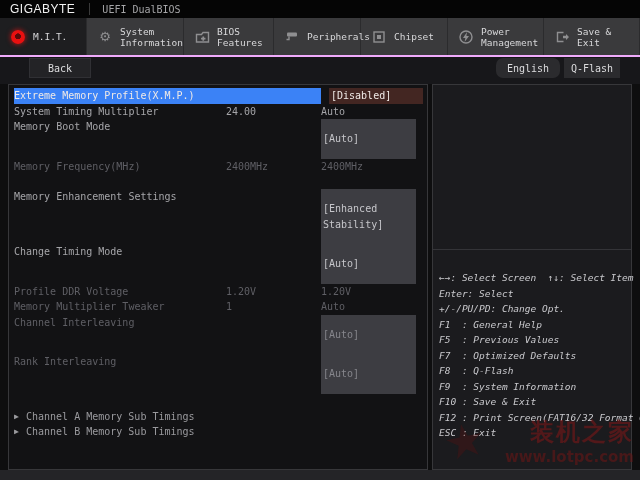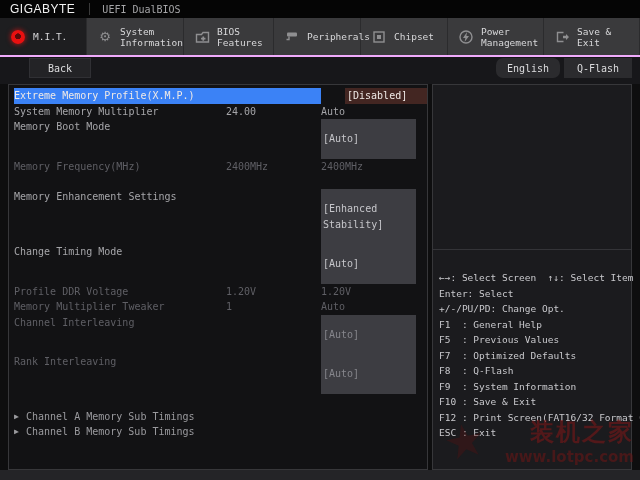--- a/index.html
+++ b/index.html
@@ -47,48 +47,48 @@
 
   
   .subbar { position:absolute; left:0; top:57px; width:640px; height:27px; background:#17171a; }
   .btn {
     position:absolute; height:20px; top:1px;
     display:flex; align-items:center; justify-content:center;
     font-size:10px; color:#dcdcde; cursor:default;
   }
   .btn-back  { left:8px;  width:62px;  background:#232326; border:1px solid #303034;margin-left:21px; }
   .btn-lang  { left:496px; width:64px; background:#2b2b2e;border-radius:7px; }
-  .btn-flash { left:564px; width:68px; background:#2b2b2e; }
+  .btn-flash { left:564px; width:56px; background:#2b2b2e; }
 
   
   .panel-left {
     position:absolute; left:8px; top:84px; width:420px; height:386px;
     background:#121214; border:1px solid #37373a; padding-top:3px;
   }
   .panel-right {
     position:absolute; left:432px; top:84px; width:200px; height:386px;
     background:#1b1b1e; border:1px solid #37373a;
   }
   .item-help { height:165px; border-bottom:1px solid #343438; }
-  .key-help { padding:20px 8px 0 6px; }
+  .key-help { padding:20px 8px 0 6px;font-style:italic; }
   .key-help .hline { font-size:9.5px; color:#c9c9cd; line-height:15.5px; white-space:pre; }
 
   
   .srow { display:flex; align-items:flex-start; min-height:15.5px; padding-left:5px; font-size:10px; }
   .srow .lab { width:212px; line-height:15.5px; color:#a5a5a9; }
   .srow .mid { width:95px;  line-height:15.5px; color:#a5a5a9; }
   .srow .val { width:95px;  line-height:15.5px; color:#a5a5a9; margin-left:0; }
   .srow.disabled .lab, .srow.disabled .mid, .srow.disabled .val { color:#5f5f65; }
   .val.cell { background:#3d3d42; color:#c6c6ca; padding:12px 2px; min-height:15px; }
   .srow.disabled .val.cell { color:#86868c; }
   .srow.selected .labwrap {
     background:#3b82f6; width:307px; display:flex; color:#efe9e6;
   }
   .srow.selected .lab, .srow.selected .mid { color:#efe9e6; }
-  .srow.selected .val { background:#432622; color:#efe9e6; margin-left:24px; width:94px; padding:0 2px; }
+  .srow.selected .val { background:#432622; color:#efe9e6; margin-left:8px; width:94px; padding:0 2px; }
   .spacer { height:15px; }
   .srow .arrow { color:#9a9a9e; width:12px; line-height:15.5px; font-size:8px; }
   .srow.submenu .lab { width:auto; color:#9a9a9e; }
 
   
   .watermark {
     position:absolute; right:6px; top:416px; width:180px;
     text-align:right; pointer-events:none; z-index:5;
     color:rgba(122,24,24,0.60);
     font-family:"DejaVu Sans", sans-serif; font-weight:bold;
@@ -179,21 +179,21 @@
 
   <div class="srow selected">
     <div class="labwrap">
       <span class="lab">Extreme Memory Profile(X.M.P.)</span>
       <span class="mid"></span>
     </div>
     <span class="val">[Disabled]</span>
   </div>
 
   <div class="srow">
-    <span class="lab">System Memory Multiplier</span>
+    <span class="lab">System Timing Multiplier</span>
     <span class="mid">24.00</span>
     <span class="val">Auto</span>
   </div>
 
   <div class="srow">
     <span class="lab">Memory Boot Mode</span>
     <span class="mid"></span>
     <span class="val cell">[Auto]</span>
   </div>
 

